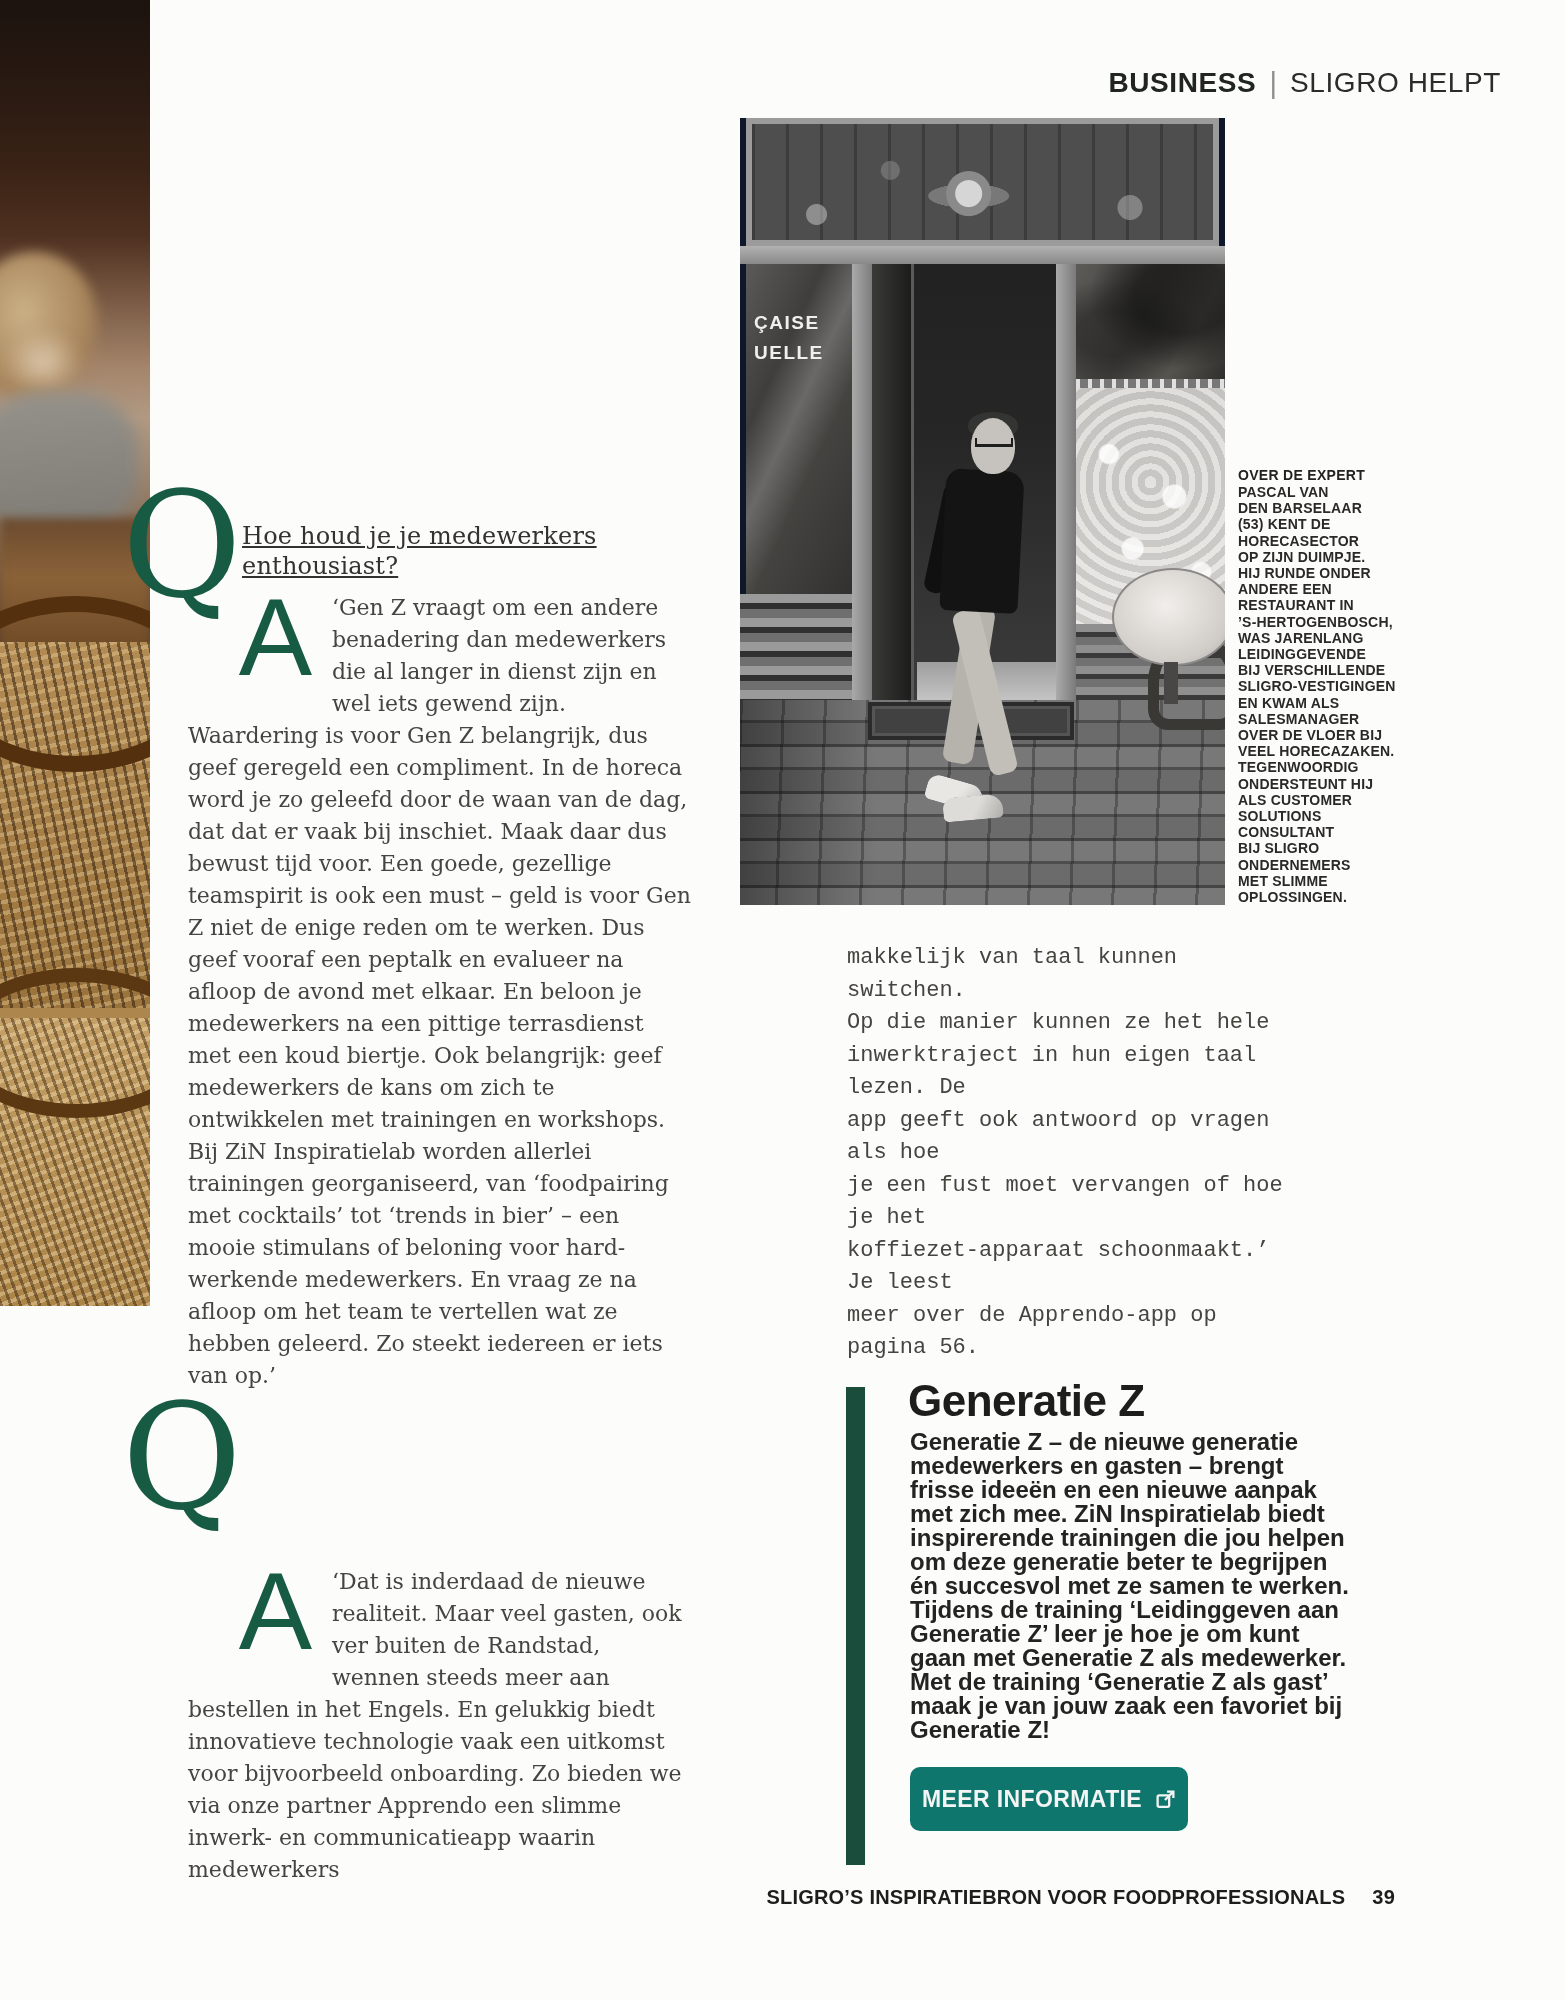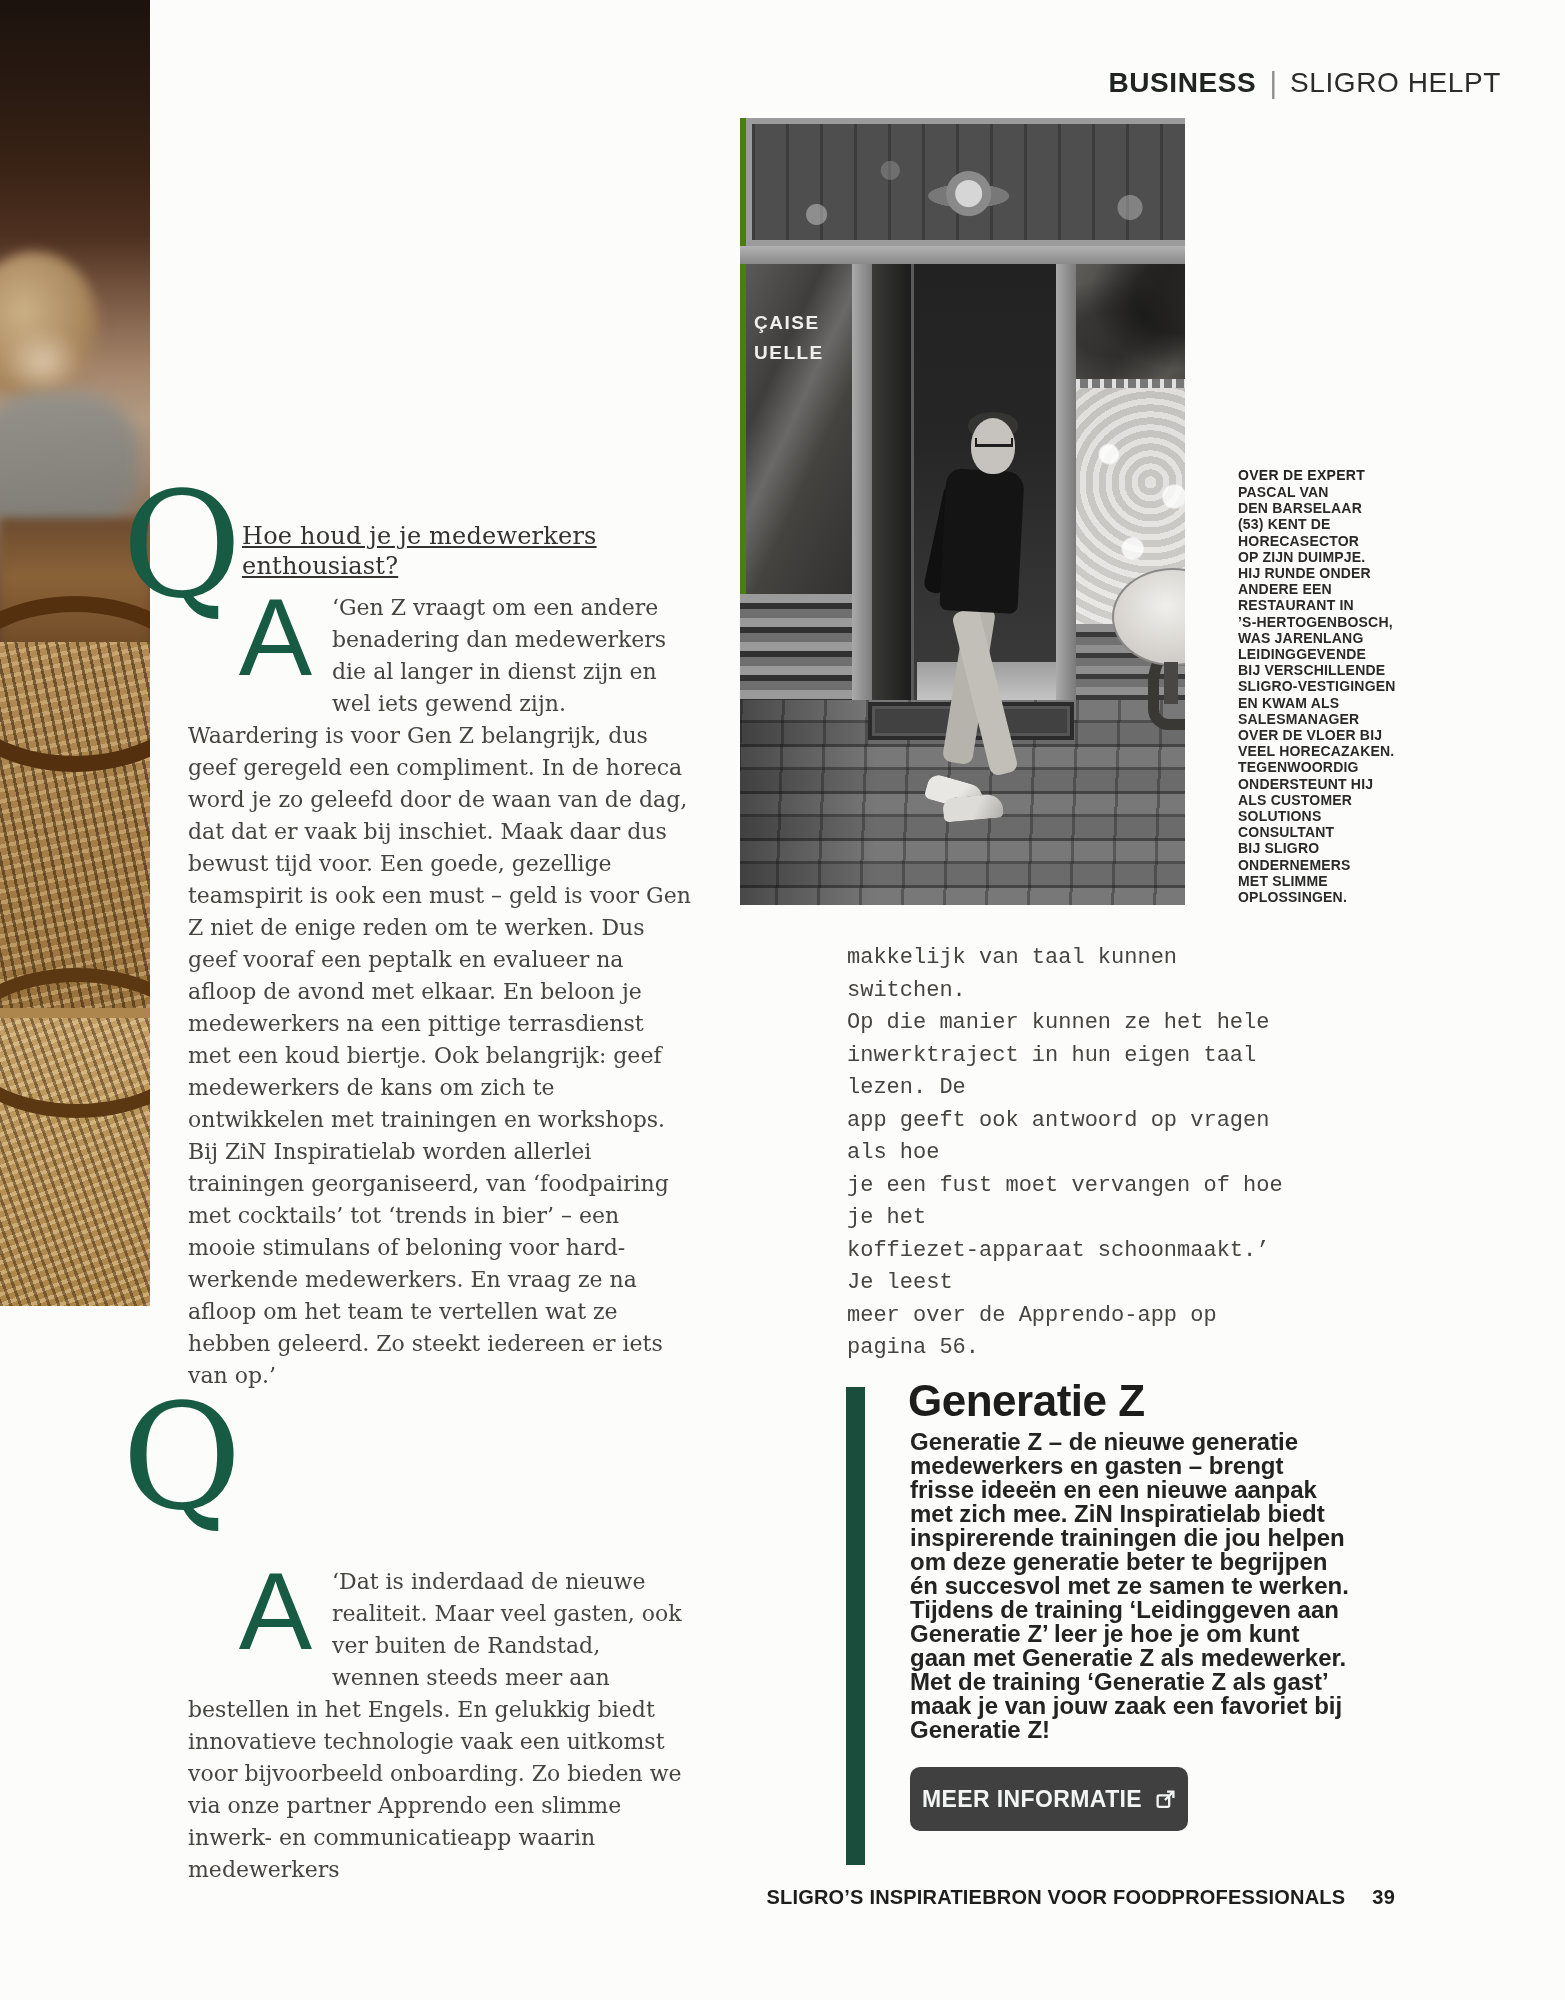--- a/index.html
+++ b/index.html
@@ -41,21 +41,21 @@
       linear-gradient(180deg, #b28c54, #9a733c); }
   .ls-arc1 { left:-58px; top:596px; width:266px; height:176px; border:16px solid #54300f; border-radius:50%; background:transparent; }
   .ls-weave2 { left:0; top:1018px; width:150px; height:288px;
     background:
       repeating-linear-gradient(70deg, rgba(52,30,10,.45) 0 3px, rgba(0,0,0,0) 3px 9px),
       repeating-linear-gradient(-20deg, rgba(250,224,176,.4) 0 4px, rgba(0,0,0,0) 4px 10px),
       linear-gradient(180deg, #c4a066, #ab8448); }
   .ls-arc2 { left:-48px; top:968px; width:250px; height:150px; border:14px solid #5c3812; border-radius:50%; background:transparent; }
 
   
-  #photo { left:740px; top:118px; width:445px; height:787px; background:#4d7c0f; overflow:hidden; }
+  #photo { left:740px; top:118px; width:485px; height:787px; background:#0f172a; overflow:hidden; }
   .ph-glass { left:6px; top:0; width:473px; height:128px; border:6px solid #9b9b9b;
     background:
       radial-gradient(circle at 47% 60%, #d6d6d6 0 13px, #8a8a8a 14px 22px, rgba(0,0,0,0) 23px),
       radial-gradient(ellipse at 47% 62%, #787878 0 40px, rgba(0,0,0,0) 41px),
       radial-gradient(circle at 14% 78%, rgba(205,205,205,.5) 0 10px, rgba(0,0,0,0) 11px),
       radial-gradient(circle at 82% 72%, rgba(195,195,195,.45) 0 12px, rgba(0,0,0,0) 13px),
       radial-gradient(circle at 30% 40%, rgba(160,160,160,.4) 0 9px, rgba(0,0,0,0) 10px),
       repeating-linear-gradient(90deg, #3c3c3c 0 3px, #4e4e4e 3px 34px),
       #454545; }
   .ph-bar { left:0; top:128px; width:485px; height:18px; background:linear-gradient(180deg, #b2b2b2, #898989); }
@@ -121,21 +121,21 @@
     font-family:Liberation Mono, monospace; font-size:22px; line-height:32.5px; color:#45443f; }
 
   
   .expert-head { position:absolute; left:1238px; top:467px; font-weight:800; font-size:14px; line-height:16px; letter-spacing:.3px; color:#232220; }
   .expert-body { position:absolute; left:1238px; top:484px; white-space:pre-line; font-weight:700; font-size:14px; line-height:16.2px; letter-spacing:.2px; color:#2a2927; }
 
   
   .genz-bar { position:absolute; left:846px; top:1387px; width:19px; height:478px; background:#1b4d3c; }
   .genz-title { position:absolute; left:908px; top:1376px; font-weight:700; font-size:44px; line-height:50px; letter-spacing:-.5px; color:#1d1d1b; }
   .genz-body { position:absolute; left:910px; top:1430px; white-space:pre-line; font-weight:700; font-size:24px; line-height:24px; color:#232321; }
-  .genz-button { position:absolute; left:910px; top:1767px; width:278px; height:64px; background:#404040;
+  .genz-button { position:absolute; left:910px; top:1767px; width:278px; height:64px; background:#0f766e;
     border:none; border-radius:10px; display:flex; align-items:center; justify-content:center; gap:13px;
     color:#fff; cursor:pointer; }
   .genz-button span { font-family:"Liberation Sans", sans-serif; font-weight:700; font-size:23px; letter-spacing:.4px; color:#f2f5f3; }
   .ext-icon { width:21px; height:21px; display:block; }
 
   
   .page-footer { position:absolute; top:1886px; right:170px; display:flex; align-items:baseline; gap:27px;
     font-weight:700; font-size:20px; letter-spacing:.2px; color:#1d1d1b; }
 </style>
 </head>

